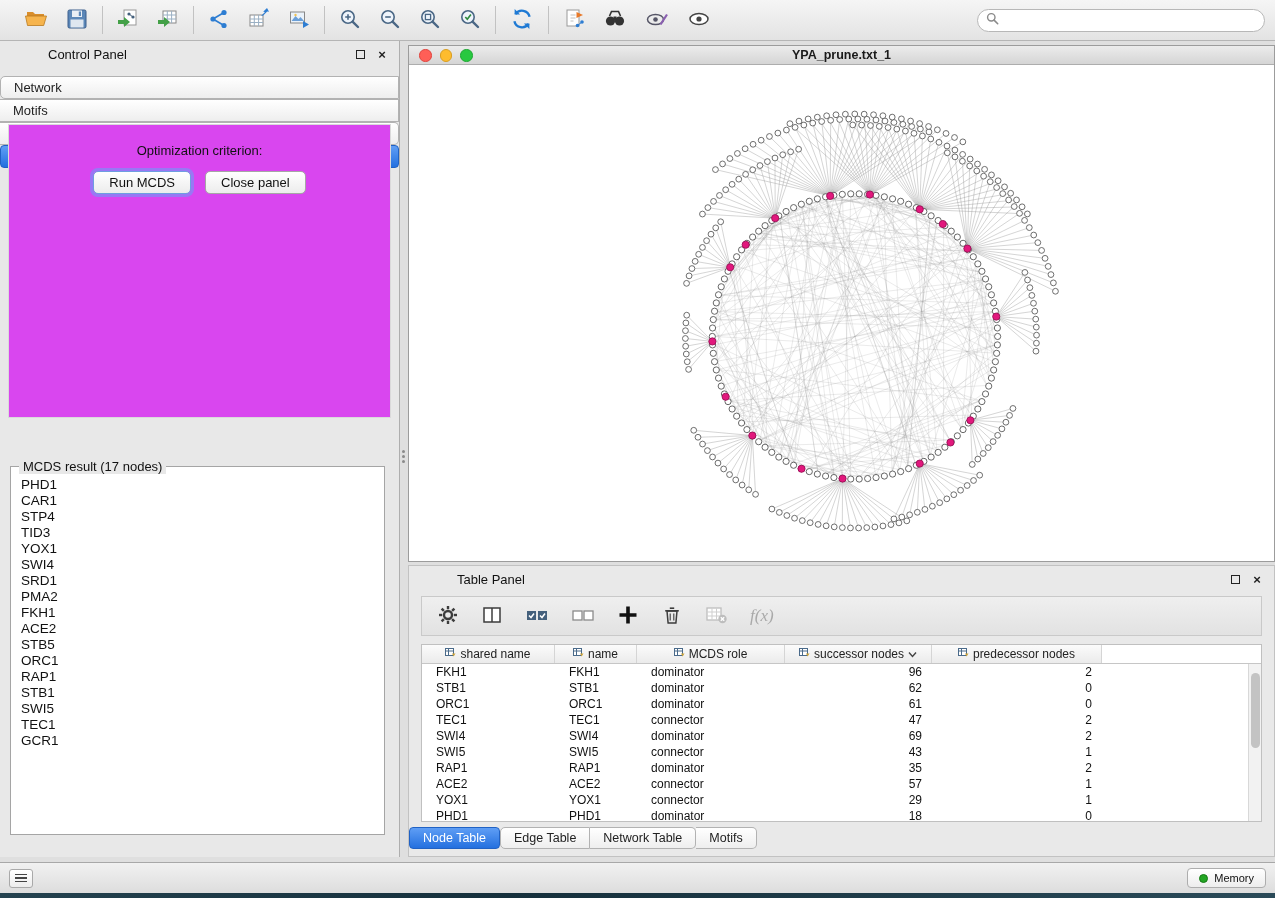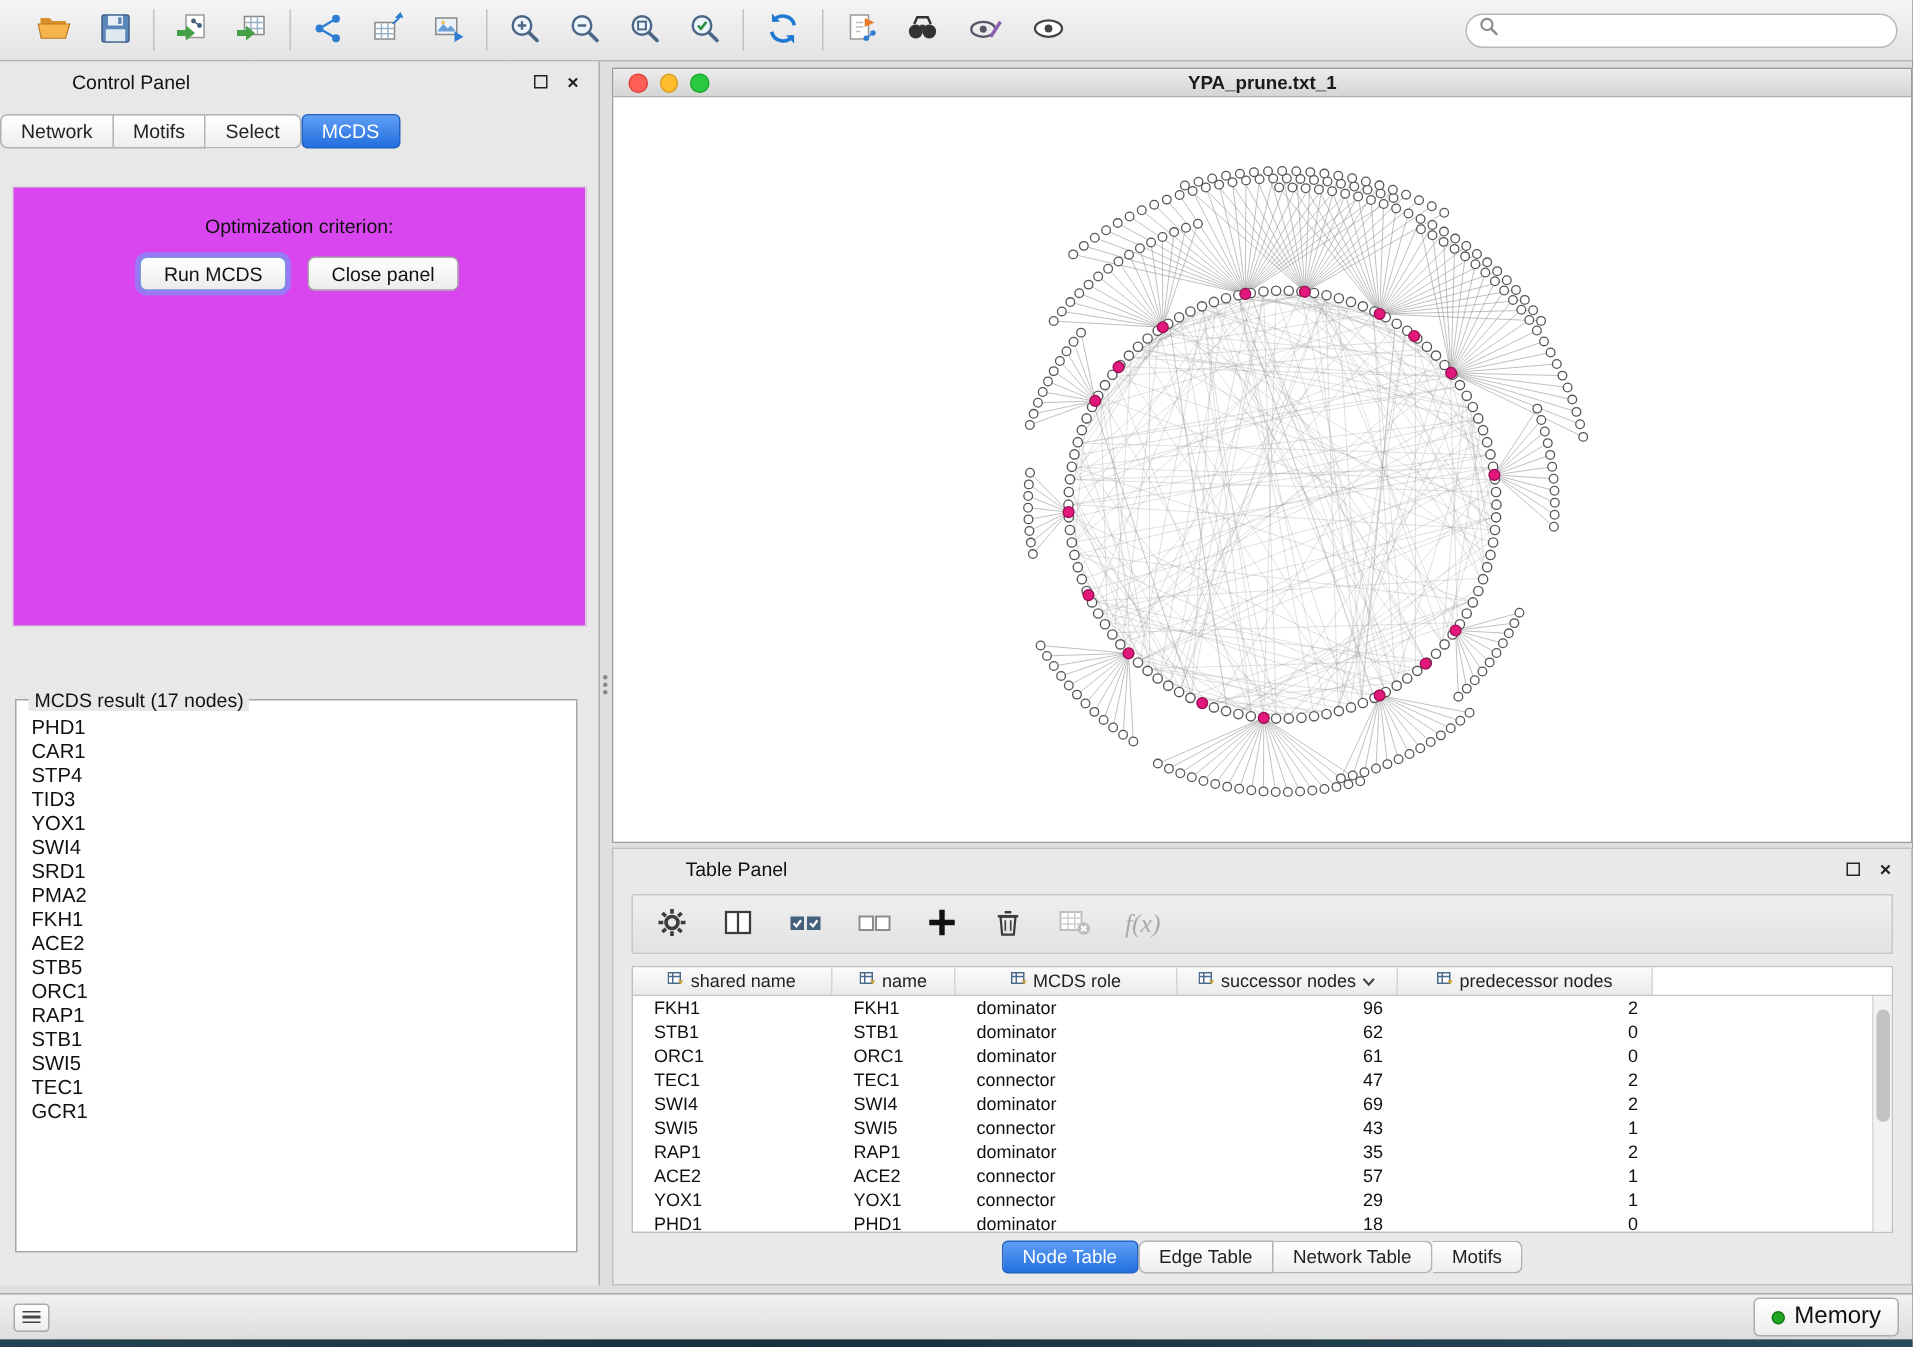--- a/index.html
+++ b/index.html
@@ -20,21 +20,21 @@
 
   
   .control-panel { position:absolute; left:0; top:41px; width:400px; bottom:36px;
     background:#e8e8e8; border-right:1px solid #aeaeae; }
   .panel-header { height:26px; display:flex; align-items:center; padding:0 9px; font-size:13px; color:#111;margin-left:39px; }
   .panel-header .spacer { flex:1; }
   .win-btn { width:16px; height:16px; display:flex; align-items:center; justify-content:center;
     font-size:13px; color:#222; cursor:pointer; margin-left:6px; }
   .float-glyph { width:9px; height:9px; border:1.4px solid #222; display:inline-block; }
 
-  .seg-tabs { display:flex; justify-content:flex-start; margin-top:9px; }
+  .seg-tabs { display:flex; justify-content:space-between; margin-top:9px;flex-direction:column; }
   .seg { padding:3px 13px; font-size:13px; color:#222; background:linear-gradient(#ffffff,#eeeeee);
     border:1px solid #b2b2b2; border-left:none; cursor:pointer; }
   .seg:first-child { border-left:1px solid #b2b2b2; border-radius:5px 0 0 5px; }
   .seg.active { background:linear-gradient(#5f9ef5,#2470df); color:#fff; border-color:#2162c4;
     border-radius:4px; border-left:1px solid #2162c4; }
   .seg:nth-last-child(2) { border-radius:0 5px 5px 0; }
 
   .sub-panel { position:absolute; left:8px; right:8px; top:56px; height:294px;
     background:#d946ef; border:1px solid #dadada;margin-top:27px; }
   .opt-label { text-align:center; font-size:13px; color:#111; margin-top:18px; }
@@ -88,34 +88,34 @@
   .tbody { position:absolute; left:0; right:13px; top:19px; bottom:0; overflow:hidden; }
   .trow { display:flex; height:16px; }
   .tcell { font-size:12px; line-height:16px; color:#111; overflow:hidden; white-space:nowrap; }
   .c0 { width:133px; } .c1 { width:82px; } .c2 { width:148px; } .c3 { width:147px; } .c4 { width:170px; }
   .cfill { flex:1; }
   .tcell.c0,.tcell.c1,.tcell.c2 { padding-left:14px; text-align:left; }
   .tcell.c3,.tcell.c4 { padding-right:10px; text-align:right; }
   .vscroll { position:absolute; right:0; top:19px; bottom:0; width:13px; background:#f2f2f2; border-left:1px solid #d8d8d8; }
   .vthumb { position:absolute; left:1.5px; right:1.5px; top:9px; height:48%; background:#c3c3c3; border-radius:5px; }
 
-  .tp-tabs { position:absolute; bottom:7px; left:0; right:0; display:flex; justify-content:center; }
+  .tp-tabs { position:absolute; bottom:7px; left:0; right:0; display:flex; justify-content:flex-start; }
   .tp-tabs .seg { font-size:12.5px; padding:3px 13px; }
   .tp-tabs .seg.active { border-radius:4px; }
   .tp-tabs .seg:last-child { border-radius:0 5px 5px 0; }
   .tp-tabs .seg:nth-child(2) { border-left:1px solid #b2b2b2; border-radius:5px 0 0 5px; }
 
   
   .status-bar { position:absolute; left:0; right:0; bottom:0; height:31px;
     background:linear-gradient(#f1f1f1,#dddddd); border-top:1px solid #a8a8a8;
     display:flex; align-items:center; padding:0 9px; }
   .hamburger-btn { width:24px; height:19px; border:1px solid #a9a9a9; border-radius:3px;
     background:linear-gradient(#fff,#ececec); display:flex; flex-direction:column; justify-content:center; gap:2px; align-items:center; cursor:pointer; }
   .hamburger-btn i { display:block; width:12px; height:1.6px; background:#444; }
-  .memory-btn { margin-left:auto; display:flex; align-items:center; gap:6px; font-size:16px; color:#111;
+  .memory-btn { margin-left:auto; display:flex; align-items:center; gap:6px; font-size:11px; color:#111;
     border:1px solid #adadad; border-radius:4px; background:linear-gradient(#fff,#ededed); padding:3px 11px; cursor:pointer; }
   .mem-dot { width:9px; height:9px; border-radius:50%; background:#23a523; border:1px solid #157a15; }
 
   .desktop-strip { position:absolute; left:0; right:0; bottom:0; height:5px;
     background:linear-gradient(90deg,#24424f,#16303c 40%,#2a4a58); }
 </style>
 </head>
 <body>
 
 <div class="app">

